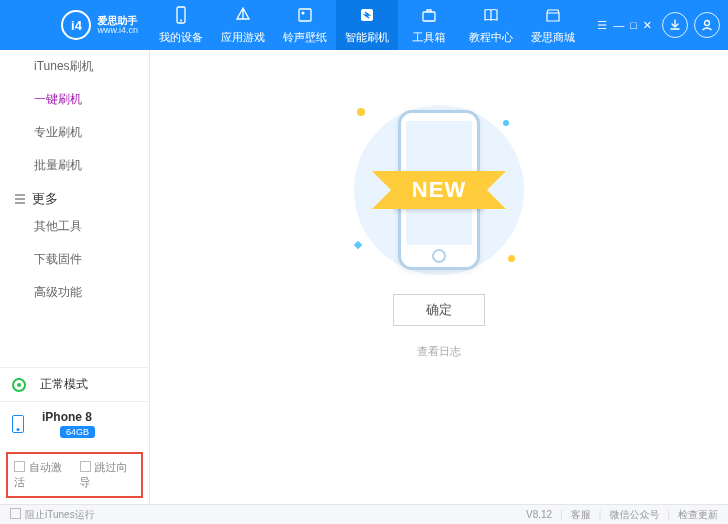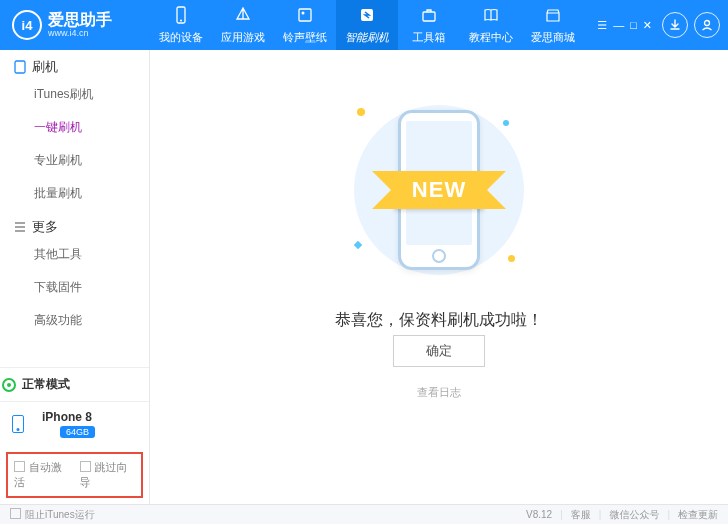--- a/index.html
+++ b/index.html
@@ -1,41 +1,41 @@
 <!DOCTYPE html>
 <html><head>
 <meta charset="utf-8">
 <style>
 * { margin: 0; padding: 0; box-sizing: border-box; }
 body { font-family: "Microsoft YaHei", sans-serif; font-size: 12px; width: 728px; height: 524px; overflow: hidden; background: #f5f7fa; }
 
 .header { background: #1a8cff; height: 50px; display: flex; align-items: center; color: #fff; }
-.logo-block { display: flex; align-items: center; padding: 0 12px; width: 150px; }
+.logo-block { display: flex; align-items: center; padding: 0 12px; width: 150px; justify-content: flex-end; }
 .logo-circle { width: 30px; height: 30px; border: 2px solid #fff; border-radius: 50%; display: flex; align-items: center; justify-content: center; font-weight: bold; font-size: 13px; margin-right: 6px; }
 .logo-text { line-height: 1.1; }
-.logo-title { font-size: 16px; font-weight: bold; }
+.logo-title { font-size: 10px; font-weight: bold; }
 .logo-sub { font-size: 9px; opacity: .85; }
 
 .nav { display: flex; height: 50px; }
 .nav-item { width: 62px; display: flex; flex-direction: column; align-items: center; justify-content: center; cursor: pointer; font-size: 11px; gap: 6px; }
-.nav-item.active { background: #0b79e6; font-style: italic; }
+.nav-item.active { background: #0b79e6; }
 .nav-icon { width: 18px; height: 18px; display: flex; align-items: center; justify-content: center; }
 
 .header-right { margin-left: auto; display: flex; align-items: center; padding-right: 8px; gap: 6px; }
 .win-btns { display: flex; gap: 6px; font-size: 11px; margin-right: 4px; }
 .circ-btn { width: 26px; height: 26px; border: 1.5px solid rgba(255,255,255,.85); border-radius: 50%; display: flex; align-items: center; justify-content: center; cursor: pointer; }
 
 .body { display: flex; height: 454px; }
 .sidebar { width: 150px; background: #fff; border-right: 1px solid #e8e8e8; display: flex; flex-direction: column; }
 .side-section { padding: 8px 0 2px 14px; color: #333; font-size: 13px; display: flex; align-items: center; gap: 6px; }
 .side-item { padding: 8px 0 8px 34px; color: #666; cursor: pointer; font-size: 12px; }
 .side-item.active { color: #a21caf; }
 .side-spacer { flex: 1; }
 
-.mode-block { border-top: 1px solid #eee; padding: 8px 2px; display: flex; align-items: center; gap: 6px; color: #333; font-weight: bold; }
+.mode-block { border-top: 1px solid #eee; padding: 8px 12px; display: flex; align-items: center; gap: 14px; color: #333; }
 .green-dot { width: 14px; height: 14px; border: 2px solid #27c24c; border-radius: 50%; display: flex; align-items: center; justify-content: center; }
 .green-dot::after { content: ""; width: 4px; height: 4px; background: #27c24c; border-radius: 50%; }
 .device-block { border-top: 1px solid #eee; padding: 8px 12px; display: flex; align-items: center; gap: 18px; }
 .phone-ic { width: 12px; height: 18px; border: 1.5px solid #1a8cff; border-radius: 2px; position: relative; }
 .phone-ic::after { content: ""; position: absolute; bottom: 1px; left: 50%; transform: translateX(-50%); width: 3px; height: 3px; border-radius: 50%; background: #1a8cff; }
 .device-name { font-weight: bold; color: #333; }
 .storage-badge { background: #1a8cff; color: #fff; font-size: 9px; padding: 1px 6px; border-radius: 3px; margin-left: 18px; margin-top: 2px; }
 
 .bottom-box { border: 2px solid #e74c3c; margin: 6px; padding: 6px 6px; display: flex; gap: 10px; font-size: 11px; color: #888; }
 .chk { width: 11px; height: 11px; border: 1px solid #bbb; display: inline-block; margin-right: 4px; vertical-align: -1px; }
@@ -155,26 +155,20 @@
       <svg width="14" height="14" viewBox="0 0 14 14">
           <circle cx="7" cy="5" r="2.5" stroke="#fff" stroke-width="1.3" fill="none"></circle>
           <path d="M2.5 12 Q7 8 11.5 12" stroke="#fff" stroke-width="1.3" fill="none"></path>
         </svg>
     </div>
   </div>
 </div>
 
 <div class="body">
   <div class="sidebar">
-    <div class="side-section">
-      <svg width="12" height="14">
-          <rect x="1" y="1" width="10" height="12" rx="1.5" fill="none" stroke="#1a8cff" stroke-width="1.3"></rect>
-        </svg>
-      <span>刷机</span>
-    </div>
     <div class="side-item">iTunes刷机</div>
     <div class="side-item active">一键刷机</div>
     <div class="side-item">专业刷机</div>
     <div class="side-item">批量刷机</div>
 
     <div class="side-section">
       <svg width="12" height="12">
           <path d="M1 2 H11 M1 6 H11 M1 10 H11" stroke="#888" stroke-width="1.3"></path>
         </svg>
       <span>更多</span>
@@ -208,21 +202,20 @@
       <span class="dot d1"></span>
         <span class="dot d2"></span>
         <span class="dot d3"></span>
         <span class="dot d4"></span>
       <div class="phone-body">
         <div class="phone-screen"></div>
         <div class="phone-home"></div>
       </div>
       <div class="ribbon">NEW</div>
     </div>
-    <div class="success-msg">恭喜您，保资料刷机成功啦！</div>
     <button class="ok-btn">确定</button>
     <div class="log-link">查看日志</div>
   </div>
 </div>
 
 <div class="footer">
   <div class="footer-left">
     <label><span class="chk"></span><span>阻止iTunes运行</span></label>
   </div>
   <div class="footer-right">

